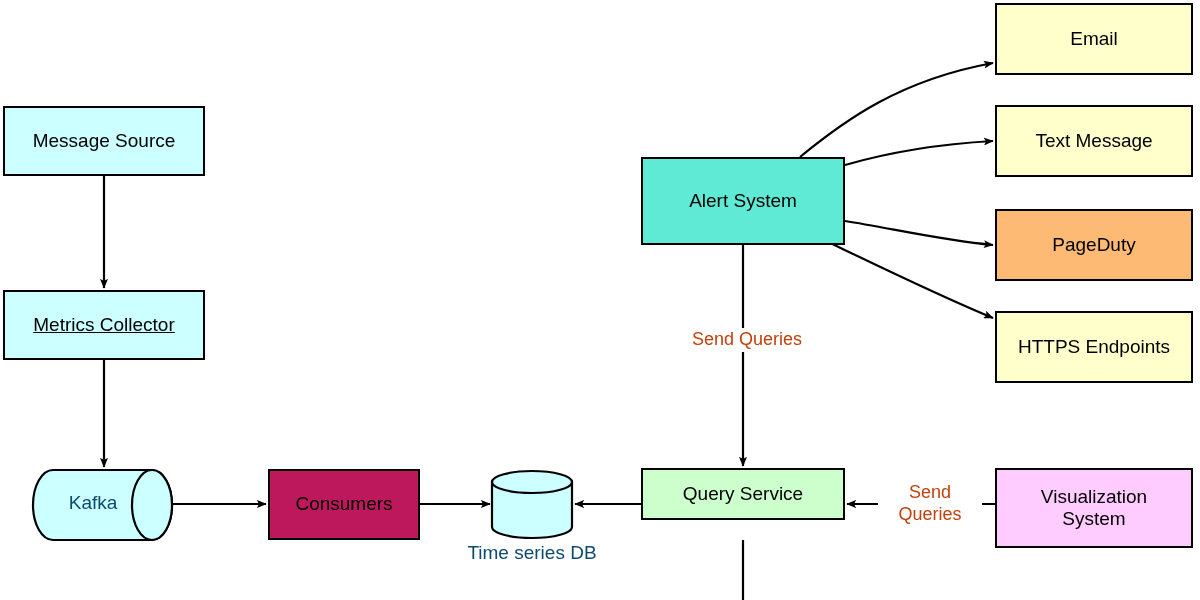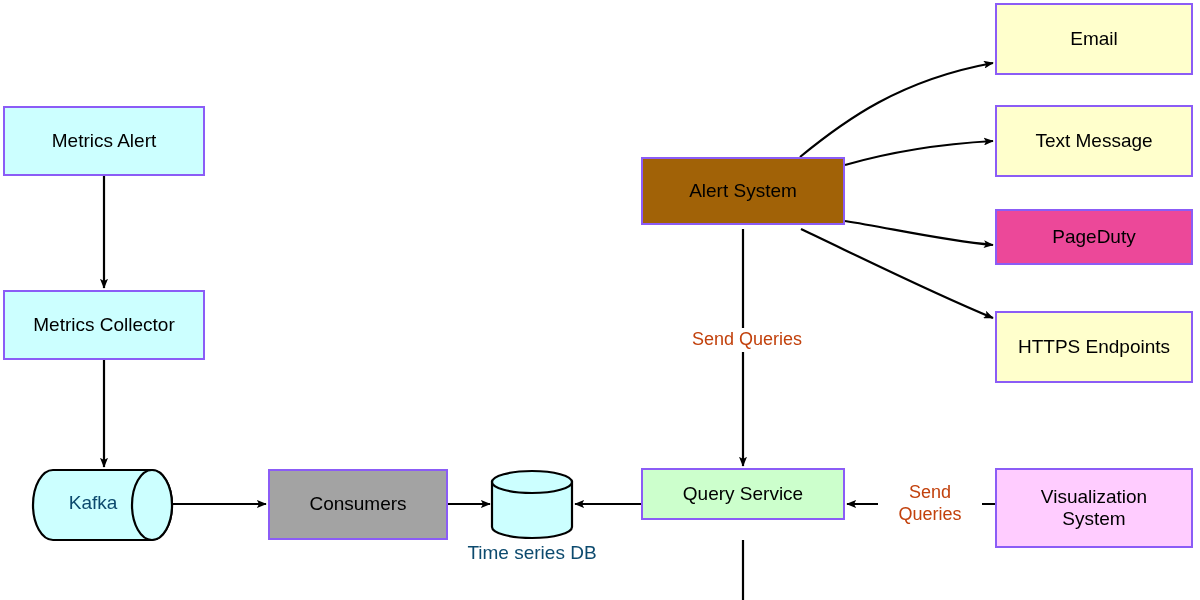--- a/index.html
+++ b/index.html
@@ -18,21 +18,21 @@
   .svg-layer {
     position: absolute;
     left: 0;
     top: 0;
     width: 1200px;
     height: 600px;
   }
   .node {
     position: absolute;
     box-sizing: border-box;
-    border: 2px solid #8b5cf6;
+    border: 2px solid #000000;
     display: flex;
     align-items: center;
     justify-content: center;
     text-align: center;
     font-size: 19px;
     color: #000000;
     line-height: 1.18;
     z-index: 3;
   }
   .node-label {
@@ -92,64 +92,64 @@
 
       <path d="M 845,165 C 890,152 940,144 993,141" marker-end="url(#arrowhead)"></path>
 
       <path d="M 845,221 C 890,228 940,240 993,245" marker-end="url(#arrowhead)"></path>
 
       <path d="M 801,229 C 858,256 930,292 993,318" marker-end="url(#arrowhead)"></path>
     </g>
   </svg>
 
   <div class="node" style="left:3px; top:106px; width:202px; height:70px; background:#ccffff;">
-    <span class="node-label">Metrics Alert</span>
+    <span class="node-label">Message Source</span>
   </div>
 
-  <div class="node" style="left:3px; top:290px; width:202px; height:70px; background:#ccffff;">
+  <div class="node" style="left:3px; top:290px; width:202px; height:70px; background:#ccffff;text-decoration:underline;">
     <span class="node-label">Metrics Collector</span>
   </div>
 
   <svg class="svg-layer" viewBox="0 0 1200 600" style="z-index:3;">
     <g>
       <path d="M 53,470 L 152,470 A 20,35 0 0 1 152,540 L 53,540 A 20,35 0 0 1 53,470 Z" fill="#ccffff" stroke="#000000" stroke-width="2.2"></path>
       <ellipse cx="152" cy="505" rx="20" ry="35" fill="#ccffff" stroke="#000000" stroke-width="2.2"></ellipse>
     </g>
   </svg>
   <div class="cyl-label" style="left:33px; top:492px; width:120px; z-index:5;">Kafka</div>
 
-  <div class="node" style="left:268px; top:469px; width:180px; height:71px; background:#a3a3a3;">
+  <div class="node" style="left:268px; top:469px; width:152px; height:71px; background:#be185d;">
     <span class="node-label">Consumers</span>
   </div>
 
   <svg class="svg-layer" viewBox="0 0 1200 600" style="z-index:3;">
     <g>
       <path d="M 492,482 L 492,527 A 40,11 0 0 0 572,527 L 572,482 Z" fill="#ccffff" stroke="#000000" stroke-width="2.2"></path>
       <ellipse cx="532" cy="482" rx="40" ry="11" fill="#ccffff" stroke="#000000" stroke-width="2.2"></ellipse>
     </g>
   </svg>
   <div class="cyl-label" style="left:452px; top:542px; width:160px; z-index:5;">Time series DB</div>
 
   <div class="node" style="left:641px; top:468px; width:204px; height:52px; background:#ccffcc;">
     <span class="node-label">Query Service</span>
   </div>
 
-  <div class="node" style="left:641px; top:157px; width:204px; height:68px; background:#a16207;">
+  <div class="node" style="left:641px; top:157px; width:204px; height:88px; background:#5eead4;">
     <span class="node-label">Alert System</span>
   </div>
 
   <div class="node" style="left:995px; top:3px; width:198px; height:72px; background:#ffffcc;">
     <span class="node-label">Email</span>
   </div>
 
   <div class="node" style="left:995px; top:105px; width:198px; height:72px; background:#ffffcc;justify-content:center;">
     <span class="node-label">Text Message</span>
   </div>
 
-  <div class="node" style="left:995px; top:209px; width:198px; height:56px; background:#ec4899;">
+  <div class="node" style="left:995px; top:209px; width:198px; height:72px; background:#fdba74;">
     <span class="node-label">PageDuty</span>
   </div>
 
   <div class="node" style="left:995px; top:311px; width:198px; height:72px; background:#ffffcc;">
     <span class="node-label">HTTPS Endpoints</span>
   </div>
 
   <div class="node" style="left:995px; top:468px; width:198px; height:80px; background:#ffccff;">
     <span class="node-label">Visualization
 System</span>

